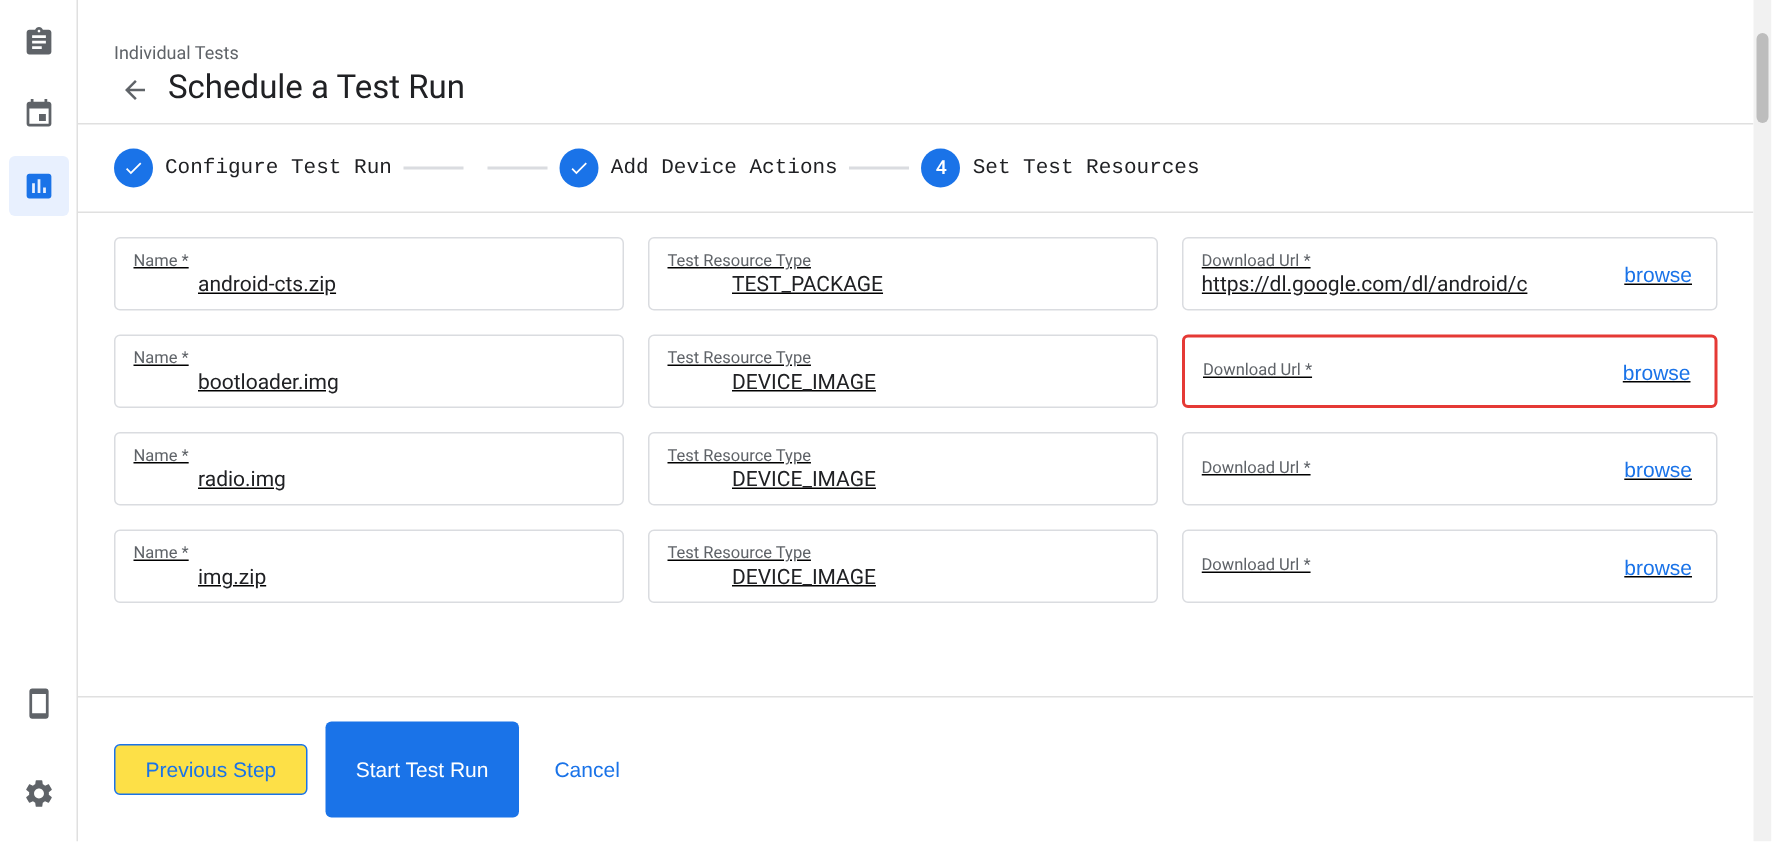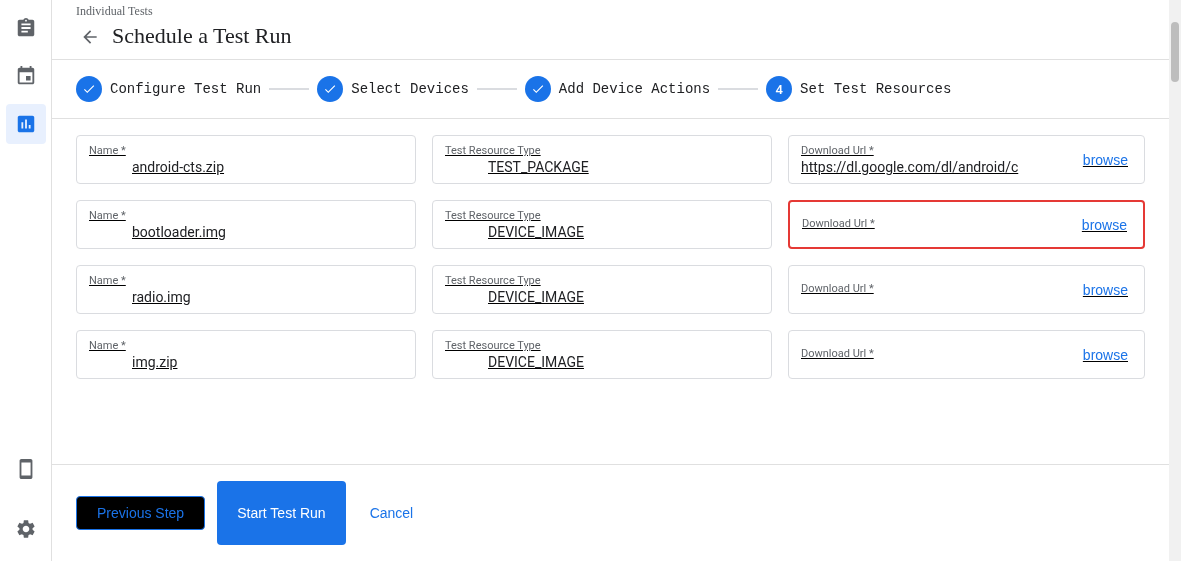--- a/index.html
+++ b/index.html
@@ -36,23 +36,22 @@
     
     .main {
       flex: 1;
       display: flex;
       flex-direction: column;
       overflow: hidden;
     }
 
     
     .header {
-      padding: 4px 24px 8px 24px;
+      padding: 28px 24px 8px 24px;
       border-bottom: 1px solid #e0e0e0;
-      font-family: Liberation Serif, serif;
     }
     .breadcrumb {
       font-size: 12px;
       color: #5f6368;
       margin-bottom: 4px;
     }
     .page-title-row {
       display: flex;
       gap: 8px;
     }
@@ -175,21 +174,21 @@
     .footer {
       padding: 16px 24px;
       border-top: 1px solid #e0e0e0;
       display: flex;
       align-items: center;
       gap: 12px;
     }
     .btn-previous {
       padding: 8px 20px;
       border: 1px solid #1a73e8;
-      background: #000000;
+      background: #fde047;
       color: #1a73e8;
       font-size: 14px;
       border-radius: 4px;
       cursor: pointer;
     }
     .btn-start {
       padding: 24px 20px;
       border: none;
       background: #1a73e8;
       color: #fff;
@@ -271,28 +270,20 @@
   <div class="stepper">
     <div class="step">
       <div class="step-circle">
         <svg class="checkmark-svg" viewBox="0 0 24 24" fill="white">
             <path d="M9 16.17L4.83 12l-1.42 1.41L9 19 21 7l-1.41-1.41z"></path>
           </svg>
       </div>
       <span class="step-label">Configure Test Run</span>
     </div>
     <div class="step-connector"></div>
-    <div class="step">
-      <div class="step-circle">
-        <svg class="checkmark-svg" viewBox="0 0 24 24" fill="white">
-            <path d="M9 16.17L4.83 12l-1.42 1.41L9 19 21 7l-1.41-1.41z"></path>
-          </svg>
-      </div>
-      <span class="step-label">Select Devices</span>
-    </div>
     <div class="step-connector"></div>
     <div class="step">
       <div class="step-circle">
         <svg class="checkmark-svg" viewBox="0 0 24 24" fill="white">
             <path d="M9 16.17L4.83 12l-1.42 1.41L9 19 21 7l-1.41-1.41z"></path>
           </svg>
       </div>
       <span class="step-label">Add Device Actions</span>
     </div>
     <div class="step-connector"></div>

